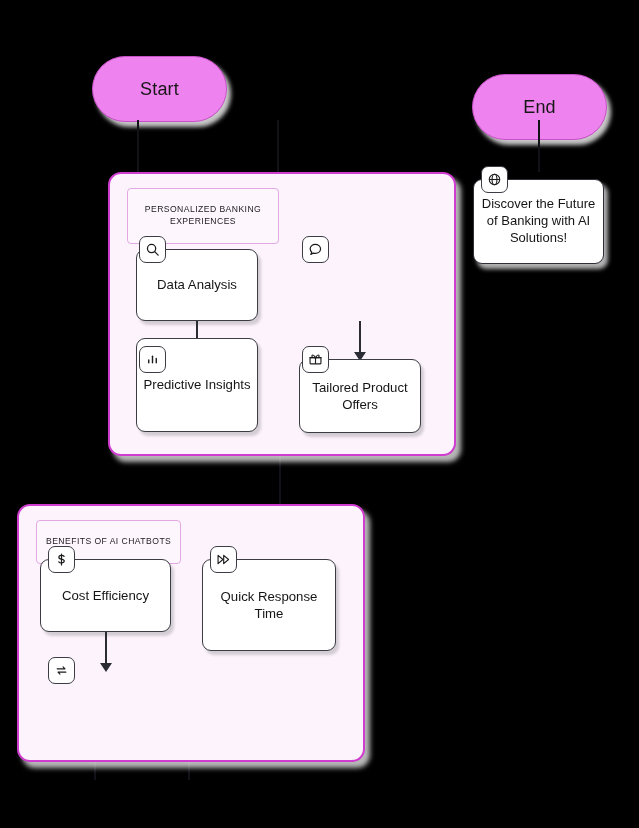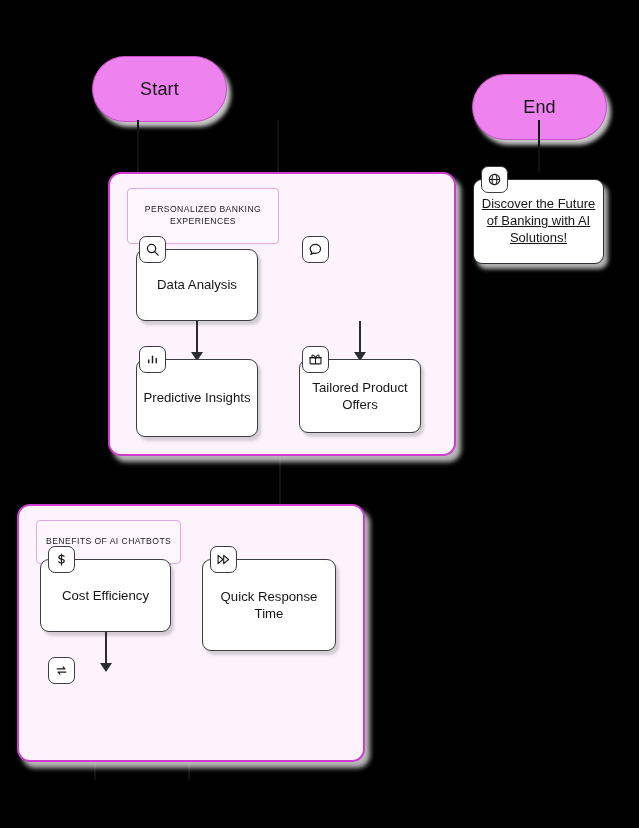--- a/index.html
+++ b/index.html
@@ -76,21 +76,20 @@
     color: #151515;
     padding: 0 6px;
     box-sizing: border-box;
   }
   .node.note {
     font-size: 13px;
     line-height: 1.30;
     box-shadow: 4px 5px 4px rgba(255,255,255,0.70);
     border-width: 1.6px;
     border-color: #2e2e36;
-    text-decoration: underline;
   }
 
   
   .badge {
     position: absolute;
     width: 25px;
     height: 25px;
     background: #ffffff;
     border: 1.7px solid #3c3c44;
     border-radius: 7px;
@@ -161,21 +160,21 @@
   <div class="conn v" style="left:359px; top:321px; height:34px;"></div>
   <div class="arrow-head" style="left:354px; top:352px;"></div>
 
   <div class="badge" style="left:139px; top:346px;">
     <svg width="15" height="15" viewBox="0 0 16 16" fill="none" stroke="#1b1b1b" stroke-width="1.5" stroke-linecap="round">
       <line x1="4" y1="11.5" x2="4" y2="8.5"></line>
         <line x1="8" y1="11.5" x2="8" y2="4.5"></line>
         <line x1="12" y1="11.5" x2="12" y2="7"></line>
     </svg>
   </div>
-  <div class="node" style="left:136px; top:359px; width:122px; height:78px;">
+  <div class="node" style="left:136px; top:338px; width:122px; height:94px;">
     <span>Predictive Insights</span>
   </div>
 
   <div class="badge" style="left:302px; top:346px;">
     <svg width="15" height="15" viewBox="0 0 16 16" fill="none" stroke="#1b1b1b" stroke-width="1.2">
       <rect x="2.2" y="6" width="11.6" height="6.6" rx="0.6"></rect>
       <line x1="1.5" y1="6" x2="14.5" y2="6"></line>
       <line x1="8" y1="6" x2="8" y2="12.6"></line>
       <path d="M8 6C7 4.4 6.2 3 5 3.2c-1.1 0.2-1.2 2 0 2.5C6 6.1 8 6 8 6z" stroke-linejoin="round"></path>
       <path d="M8 6c1-1.6 1.8-3 3-2.8 1.1 0.2 1.2 2 0 2.5C9.9 6.1 8 6 8 6z" stroke-linejoin="round"></path>

